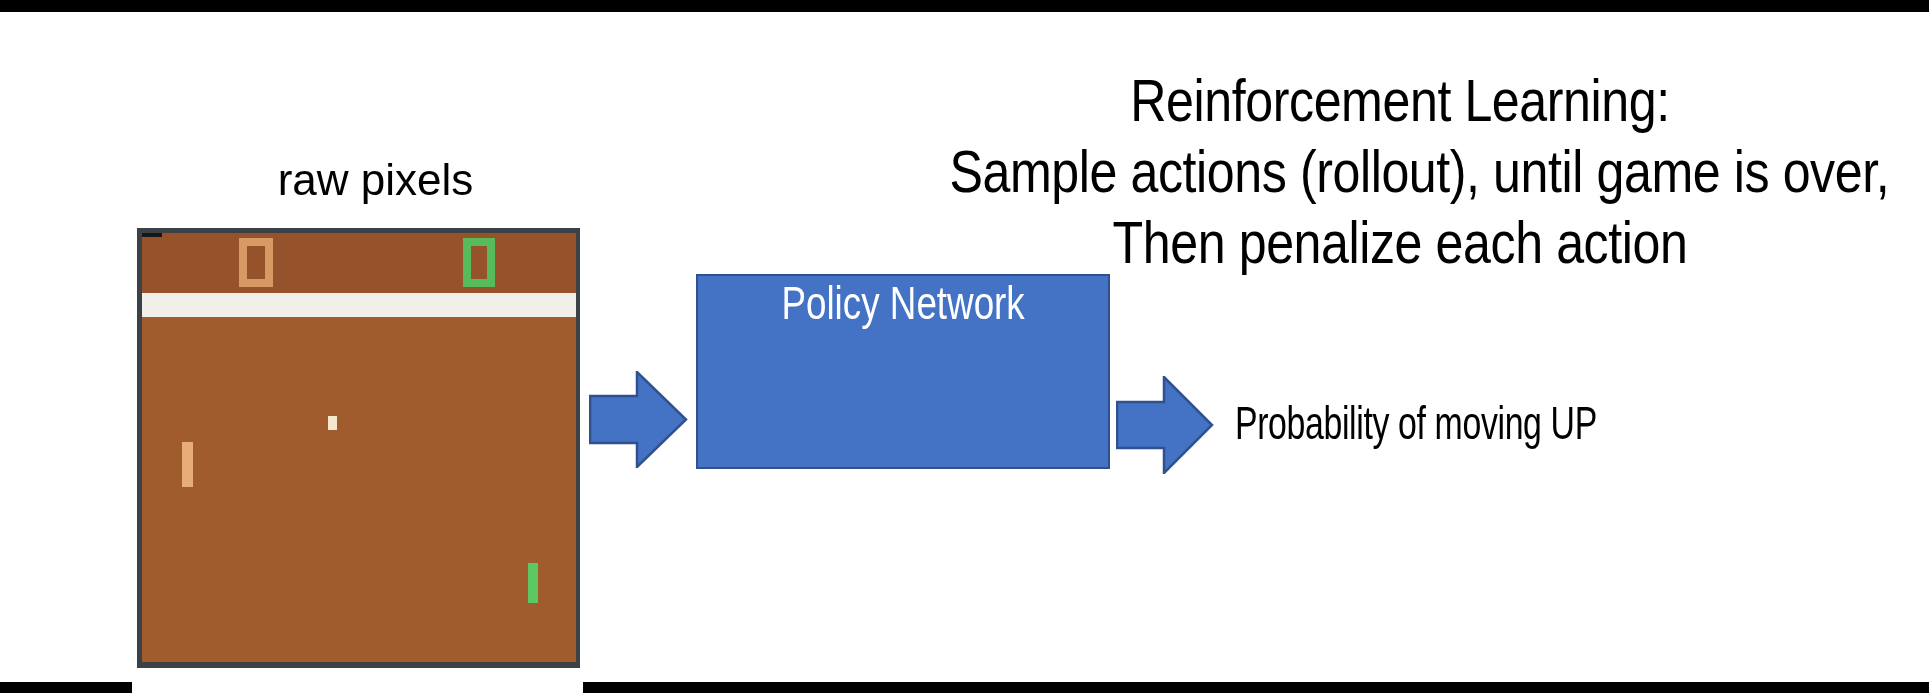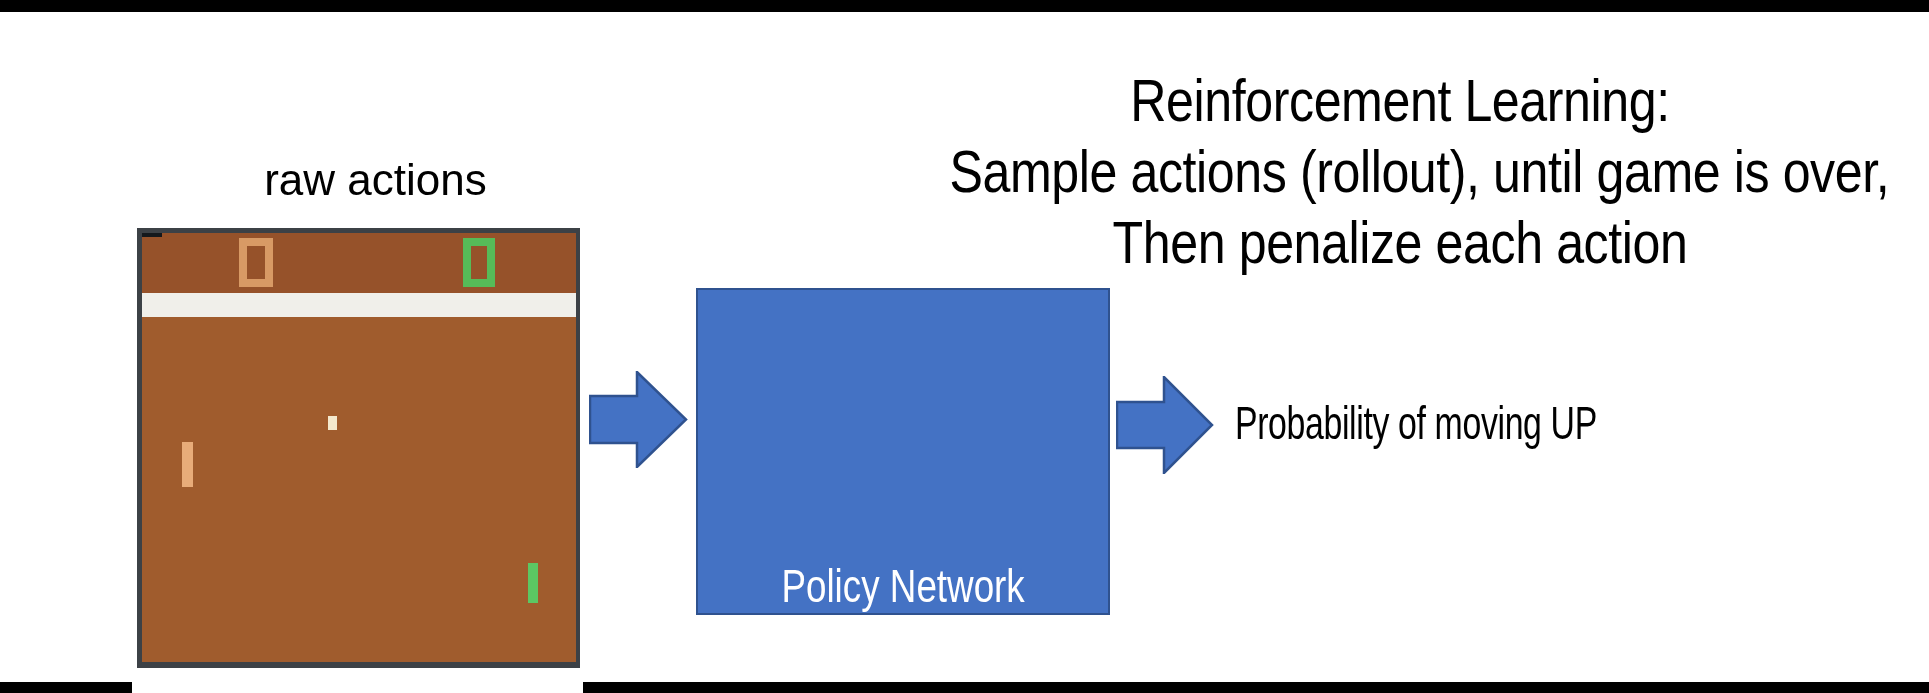--- a/index.html
+++ b/index.html
@@ -42,23 +42,23 @@
   
   #headline{
     left:870px;top:66px;width:1060px;text-align:center;color:#000;
     font-size:59px;line-height:71px;white-space:nowrap;
     transform:scaleX(0.85);transform-origin:50% 0;
     letter-spacing:-0.5px;
   }
 
   
   #policy-box{
-    left:696px;top:288px;width:414px;height:327px;box-sizing:border-box;
+    left:696px;top:274px;width:414px;height:195px;box-sizing:border-box;
     background:var(--accent-blue);border:2px solid var(--accent-blue-dark);
-    display:flex;align-items:flex-end;justify-content:center;
+    display:flex;align-items:flex-start;justify-content:center;
   }
   #policy-box-label{
     color:#fff;font-size:46px;white-space:nowrap;
     transform:scaleX(0.8);transform-origin:50% 50%;
   }
 
   
   .flow-arrow polygon{fill:var(--accent-blue);stroke:var(--accent-blue-dark);stroke-width:2.5;}
   #arrow-in{left:589px;top:371px;}
   #arrow-out{left:1116px;top:376px;}
@@ -69,21 +69,21 @@
     transform:scaleX(0.72);transform-origin:0 0;letter-spacing:-0.5px;
   }
 </style>
 </head>
 <body>
 
 <div id="stage">
 
   <div id="top-bar" class="abs"></div>
 
-  <div id="raw-pixels-label" class="abs">raw actions</div>
+  <div id="raw-pixels-label" class="abs">raw pixels</div>
 
   <div id="game-canvas" class="abs">
     <div id="game-frame" class="abs">
       <div id="game-field" class="abs">
         <div id="field-top-strip" class="abs"></div>
         <div id="field-white-band" class="abs"></div>
         <div id="corner-notch" class="abs"></div>
         <div id="score-left" class="abs">
           <span class="score-digit">0</span>
         </div>

